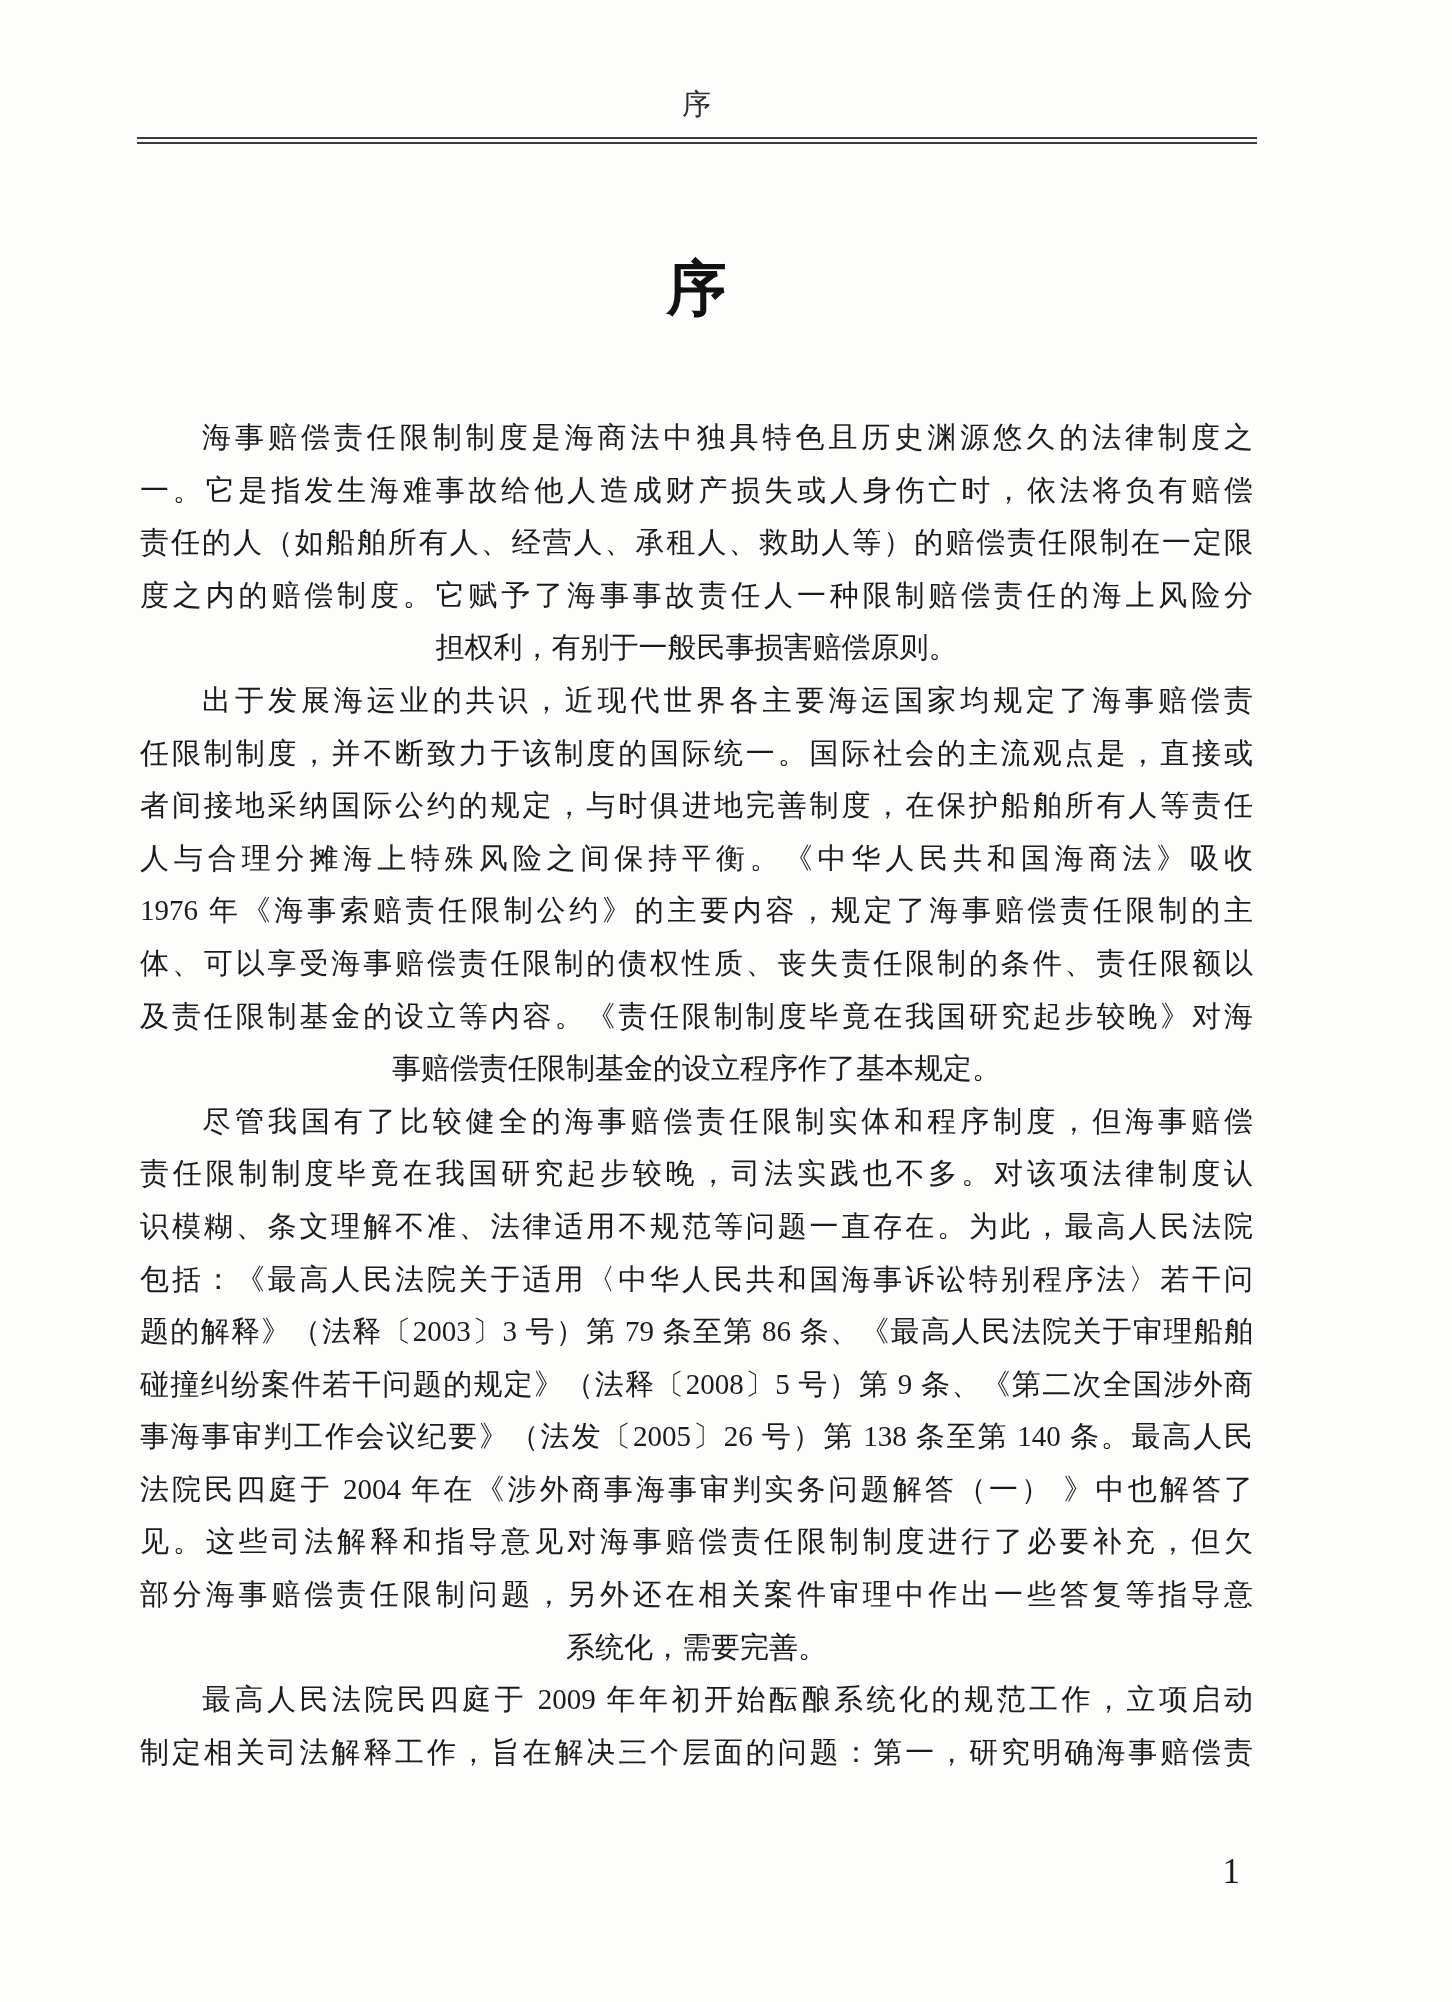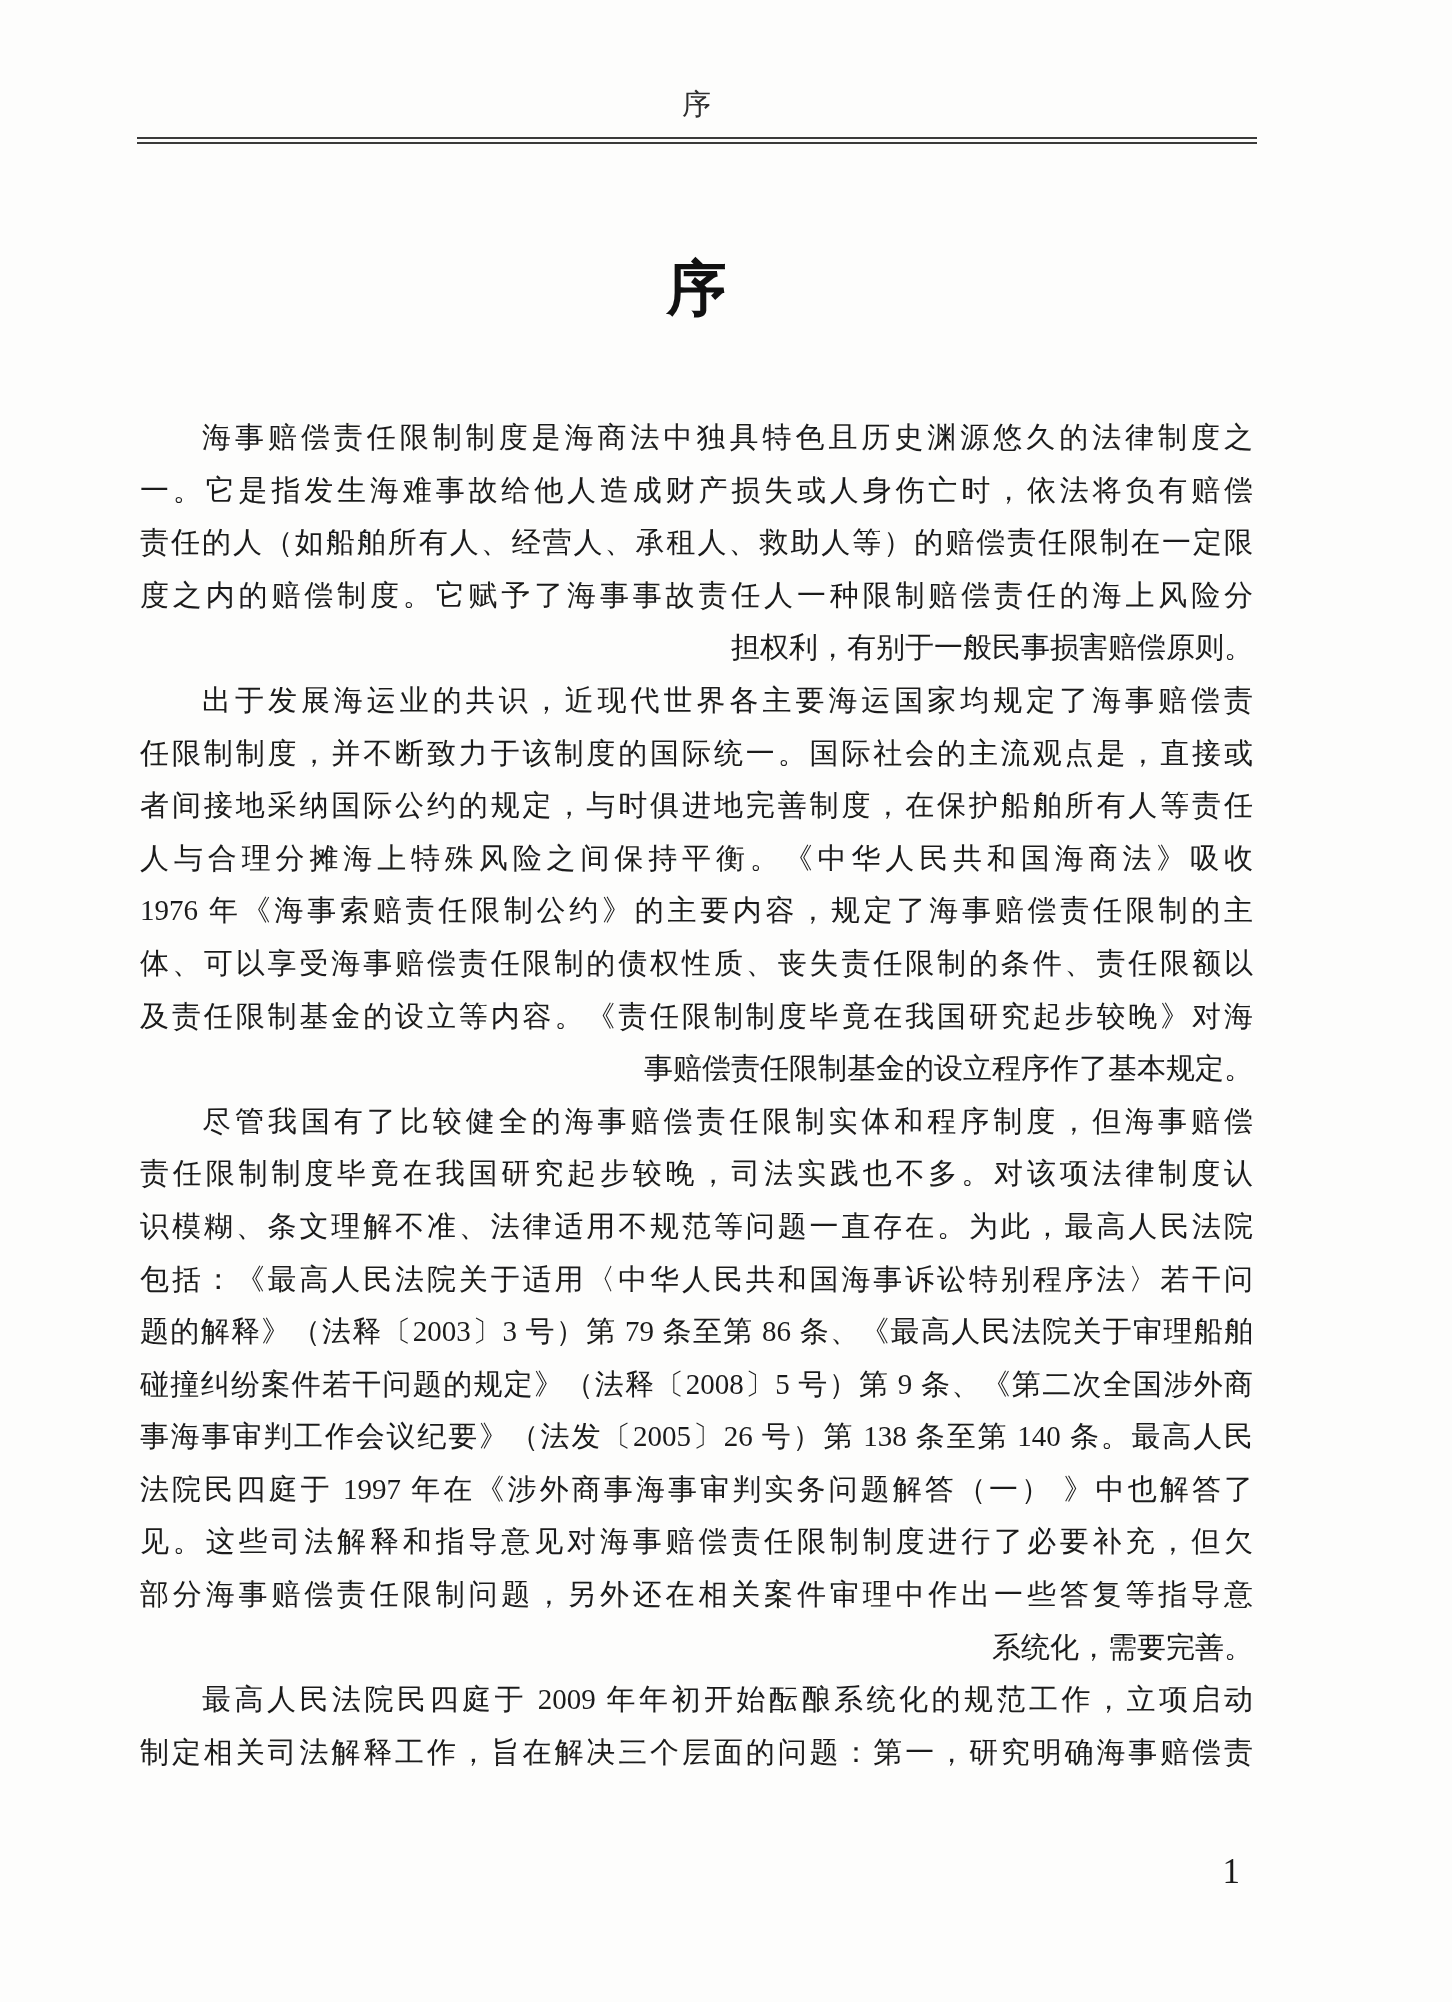--- a/index.html
+++ b/index.html
@@ -52,21 +52,21 @@
   .body-text {
     position: absolute;
     top: 411px;
     left: 140px;
     width: 1113px;
   }
   .line {
     height: 52.6px;
     line-height: 52.6px;
     font-size: 29px;
-    text-align: right;
+    text-align: center;
     white-space: normal;
     overflow: visible;
   }
   .line.fill {
     text-align: justify;
     text-align-last: justify;
   }
   .line.indent {
     text-indent: 62px;
   }
@@ -108,21 +108,21 @@
       <div class="line fill">体、可以享受海事赔偿责任限制的债权性质、丧失责任限制的条件、责任限额以</div>
       <div class="line fill">及责任限制基金的设立等内容。《责任限制制度毕竟在我国研究起步较晚》对海</div>
       <div class="line">事赔偿责任限制基金的设立程序作了基本规定。</div>
       <div class="line fill indent">尽管我国有了比较健全的海事赔偿责任限制实体和程序制度，但海事赔偿</div>
       <div class="line fill">责任限制制度毕竟在我国研究起步较晚，司法实践也不多。对该项法律制度认</div>
       <div class="line fill">识模糊、条文理解不准、法律适用不规范等问题一直存在。为此，最高人民法院</div>
       <div class="line fill">包括：《最高人民法院关于适用〈中华人民共和国海事诉讼特别程序法〉若干问</div>
       <div class="line fill">题的解释》（法释〔2003〕3 号）第 79 条至第 86 条、《最高人民法院关于审理船舶</div>
       <div class="line fill">碰撞纠纷案件若干问题的规定》（法释〔2008〕5 号）第 9 条、《第二次全国涉外商</div>
       <div class="line fill">事海事审判工作会议纪要》（法发〔2005〕26 号）第 138 条至第 140 条。最高人民</div>
-      <div class="line fill">法院民四庭于 1997 年在《涉外商事海事审判实务问题解答（一） 》中也解答了</div>
+      <div class="line fill">法院民四庭于 2004 年在《涉外商事海事审判实务问题解答（一） 》中也解答了</div>
       <div class="line fill">见。这些司法解释和指导意见对海事赔偿责任限制制度进行了必要补充，但欠</div>
       <div class="line fill">部分海事赔偿责任限制问题，另外还在相关案件审理中作出一些答复等指导意</div>
       <div class="line">系统化，需要完善。</div>
       <div class="line fill indent">最高人民法院民四庭于 2009 年年初开始酝酿系统化的规范工作，立项启动</div>
       <div class="line fill">制定相关司法解释工作，旨在解决三个层面的问题：第一，研究明确海事赔偿责</div>
     </div>
 
   <div class="page-number">1</div>
 
 </div>

